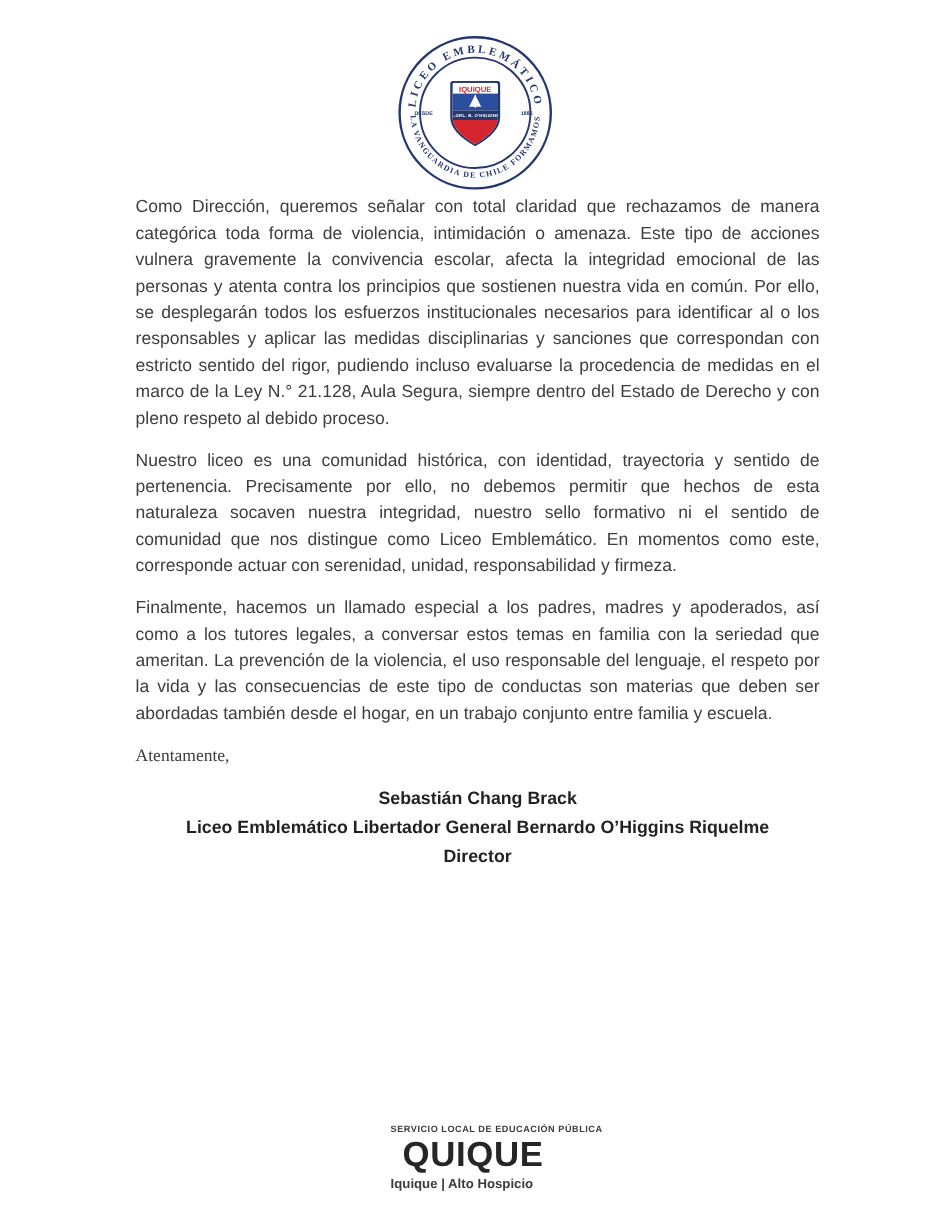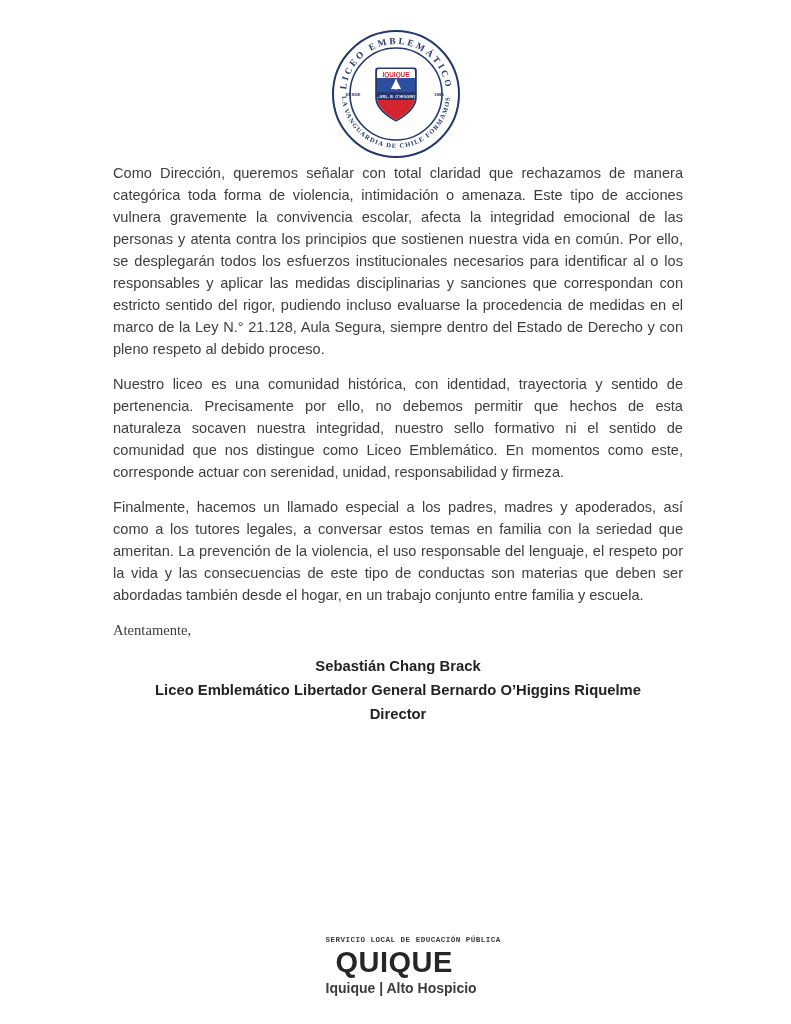--- a/index.html
+++ b/index.html
@@ -64,21 +64,20 @@
     text-align: left;
     width: 140px;
   }
   .slep-label {
     font-size: 7.6px;
     font-weight: bold;
     letter-spacing: 0.45px;
     color: #3c3c3c;
     white-space: nowrap;
     margin-bottom: 3px;
-    font-family: Liberation Mono, monospace;
   }
   .brand-row {
     display: flex;
     align-items: flex-start;
     height: 30px;
   }
   .brand-i {
     display: flex;
     flex-direction: column;
     width: 8px;
@@ -91,21 +90,21 @@
   .brand-i .seg { flex: 1; }
   .brand-text {
     font-size: 29px;
     font-weight: 800;
     color: #262626;
     letter-spacing: 0.5px;
     line-height: 30px;
     font-family: "Liberation Sans", "DejaVu Sans", sans-serif;
   }
   .tagline {
-    font-size: 14px;
+    font-size: 11px;
     font-weight: bold;
     color: #3c3c3c;
     margin-top: 3px;
     white-space: nowrap;
   }
 </style>
 </head>
 <body>
 
 <div class="page">

